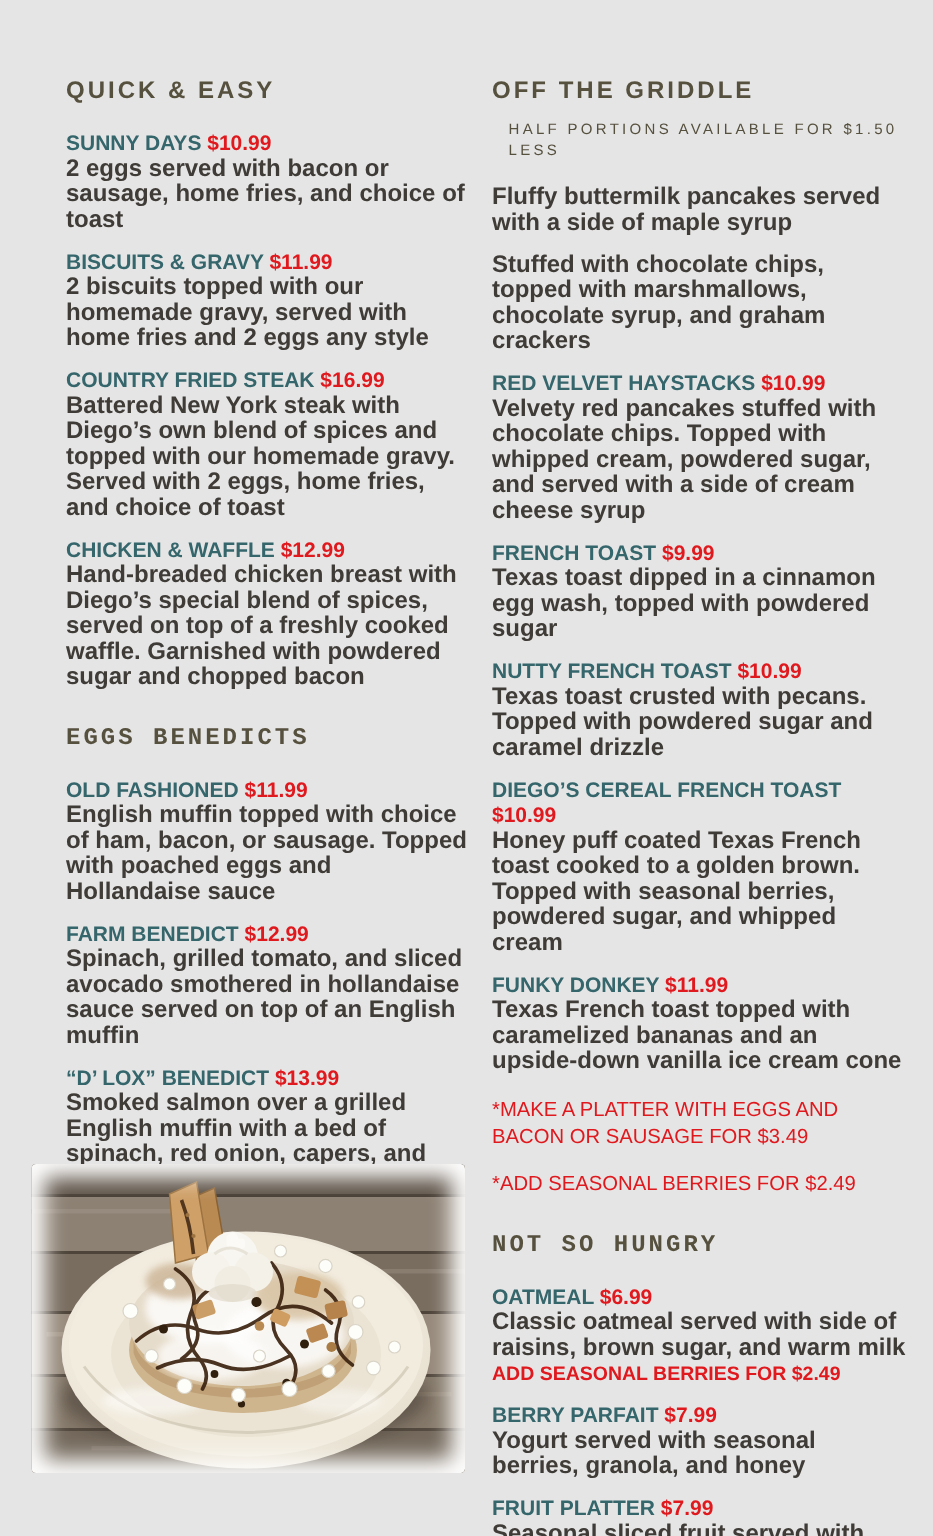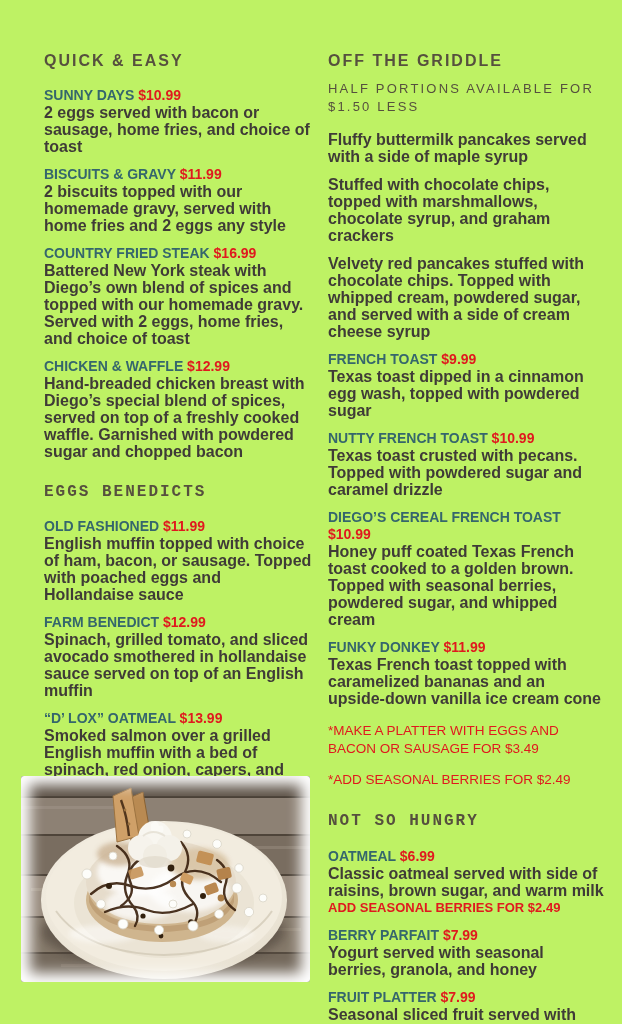--- a/index.html
+++ b/index.html
@@ -6,46 +6,46 @@
   html,body { background:#ffffff; }
   body {
     width:622px; height:1024px;
     font-family:"Liberation Sans", sans-serif;
     color:var(--body,#3f3b37);
     overflow:hidden;
   }
   .page {
     position:relative;
     width:622px; height:1024px;
-    background:#bef264;
+    background:#e5e5e5;
   }
   .columns {
     display:flex;
     padding:52px 18px 0 44px;
     gap:16px;
   }
   .menu-col { flex:1 1 0; min-width:0; }
   .menu-col.left  { max-width:268px; }
   .menu-col.right { max-width:278px; }
 
   .section-title {
     font-size:16px;
     font-weight:bold;
     letter-spacing:2px;
     color:var(--heading,#56503e);
     margin:0 0 17px 0;
     line-height:1.1;
   }
   .menu-section + .menu-section .section-title { margin-top:24px;font-family:Liberation Mono, monospace; }
   .section-subtitle {
-    font-size:13px;
+    font-size:10px;
     letter-spacing:2.2px;
     color:var(--heading,#56503e);
     line-height:1.4;
-    margin:-7px 0 15px 0;
+    margin:-7px 0 15px 11px;
   }
   .item { margin:0 0 11px 0;font-weight:bold; }
   .item-head { font-size:14px; line-height:17px; }
   .item-name  { color:var(--name,#35666c); }
   .item-price { color:var(--price,#e0191e); }
   .item-desc {
     font-size:16px;
     line-height:17px;
     color:var(--body,#3f3b37);
   }
@@ -106,36 +106,37 @@
           <h2 class="section-title">EGGS BENEDICTS</h2>
           <div class="item">
             <div class="item-head"><span class="item-name">OLD FASHIONED</span> <span class="item-price">$11.99</span></div>
             <div class="item-desc">English muffin topped with choice of ham, bacon, or sausage. Topped with poached eggs and Hollandaise sauce</div>
           </div>
           <div class="item">
             <div class="item-head"><span class="item-name">FARM BENEDICT</span> <span class="item-price">$12.99</span></div>
             <div class="item-desc">Spinach, grilled tomato, and sliced avocado smothered in hollandaise sauce served on top of an English muffin</div>
           </div>
           <div class="item">
-            <div class="item-head"><span class="item-name">“D’ LOX” OATMEAL</span> <span class="item-price">$13.99</span></div>
+            <div class="item-head"><span class="item-name">“D’ LOX” BENEDICT</span> <span class="item-price">$13.99</span></div>
             <div class="item-desc">Smoked salmon over a grilled English muffin with a bed of spinach, red onion, capers, and topped with hollandaise sauce</div>
           </div>
         </section>
       </div>
     <div class="menu-col right">
         <section class="menu-section">
           <h2 class="section-title">OFF THE GRIDDLE</h2>
           <div class="section-subtitle">HALF PORTIONS AVAILABLE FOR $1.50 LESS</div>
           <div class="item">
             <div class="item-desc">Fluffy buttermilk pancakes served with a side of maple syrup</div>
           </div>
           <div class="item">
             <div class="item-desc">Stuffed with chocolate chips, topped with marshmallows, chocolate syrup, and graham crackers</div>
           </div>
           <div class="item">
+            <div class="item-head"><span class="item-name">RED VELVET HAYSTACKS</span> <span class="item-price">$10.99</span></div>
             <div class="item-desc">Velvety red pancakes stuffed with chocolate chips. Topped with whipped cream, powdered sugar, and served with a side of cream cheese syrup</div>
           </div>
           <div class="item">
             <div class="item-head"><span class="item-name">FRENCH TOAST</span> <span class="item-price">$9.99</span></div>
             <div class="item-desc">Texas toast dipped in a cinnamon egg wash, topped with powdered sugar</div>
           </div>
           <div class="item">
             <div class="item-head"><span class="item-name">NUTTY FRENCH TOAST</span> <span class="item-price">$10.99</span></div>
             <div class="item-desc">Texas toast crusted with pecans. Topped with powdered sugar and caramel drizzle</div>
           </div>

